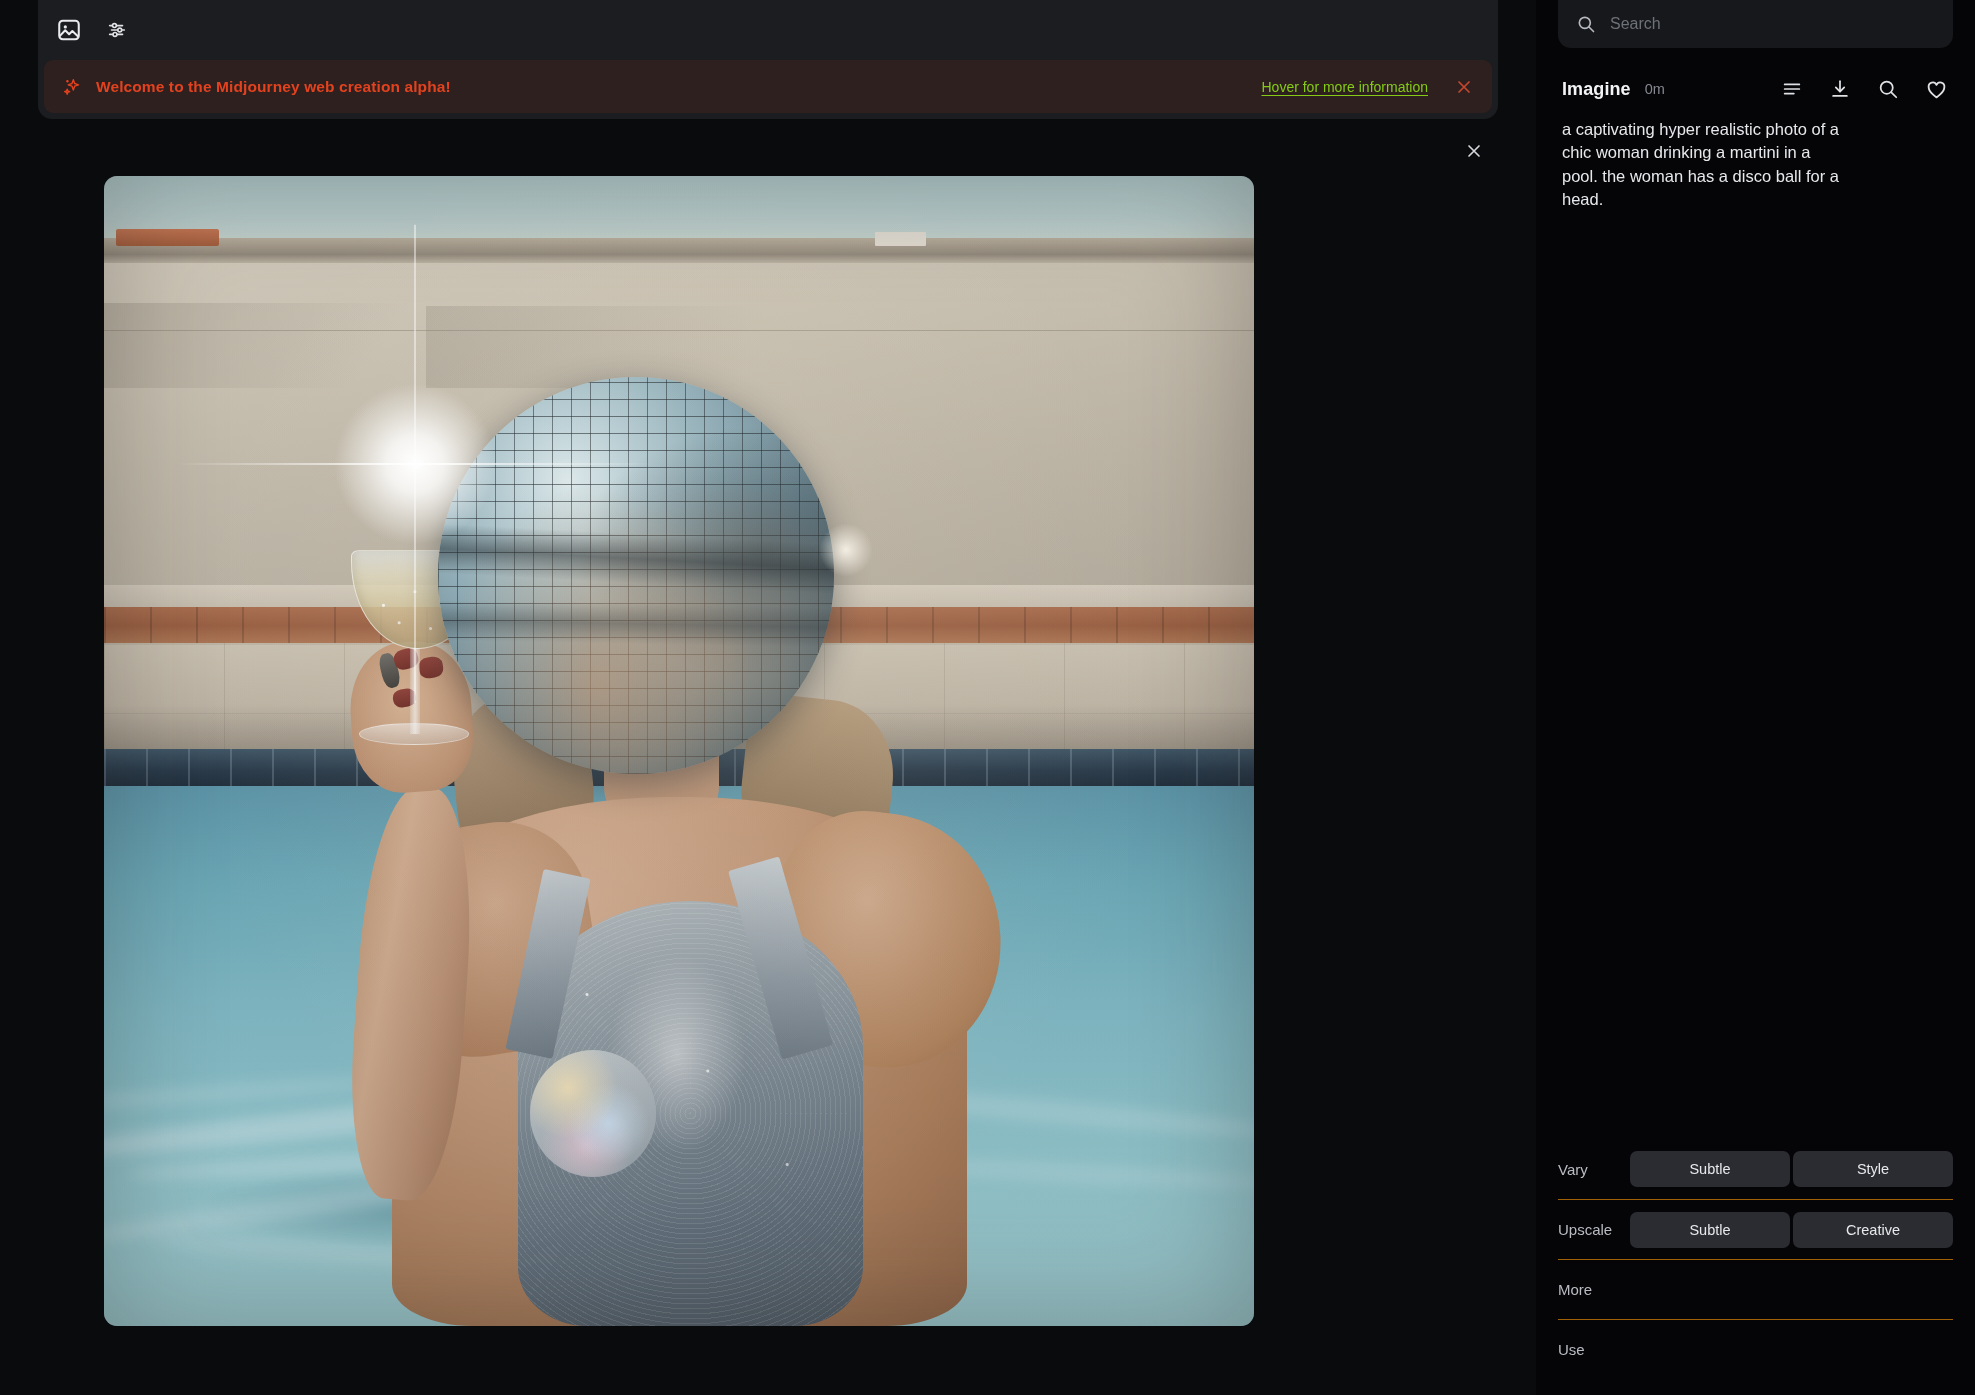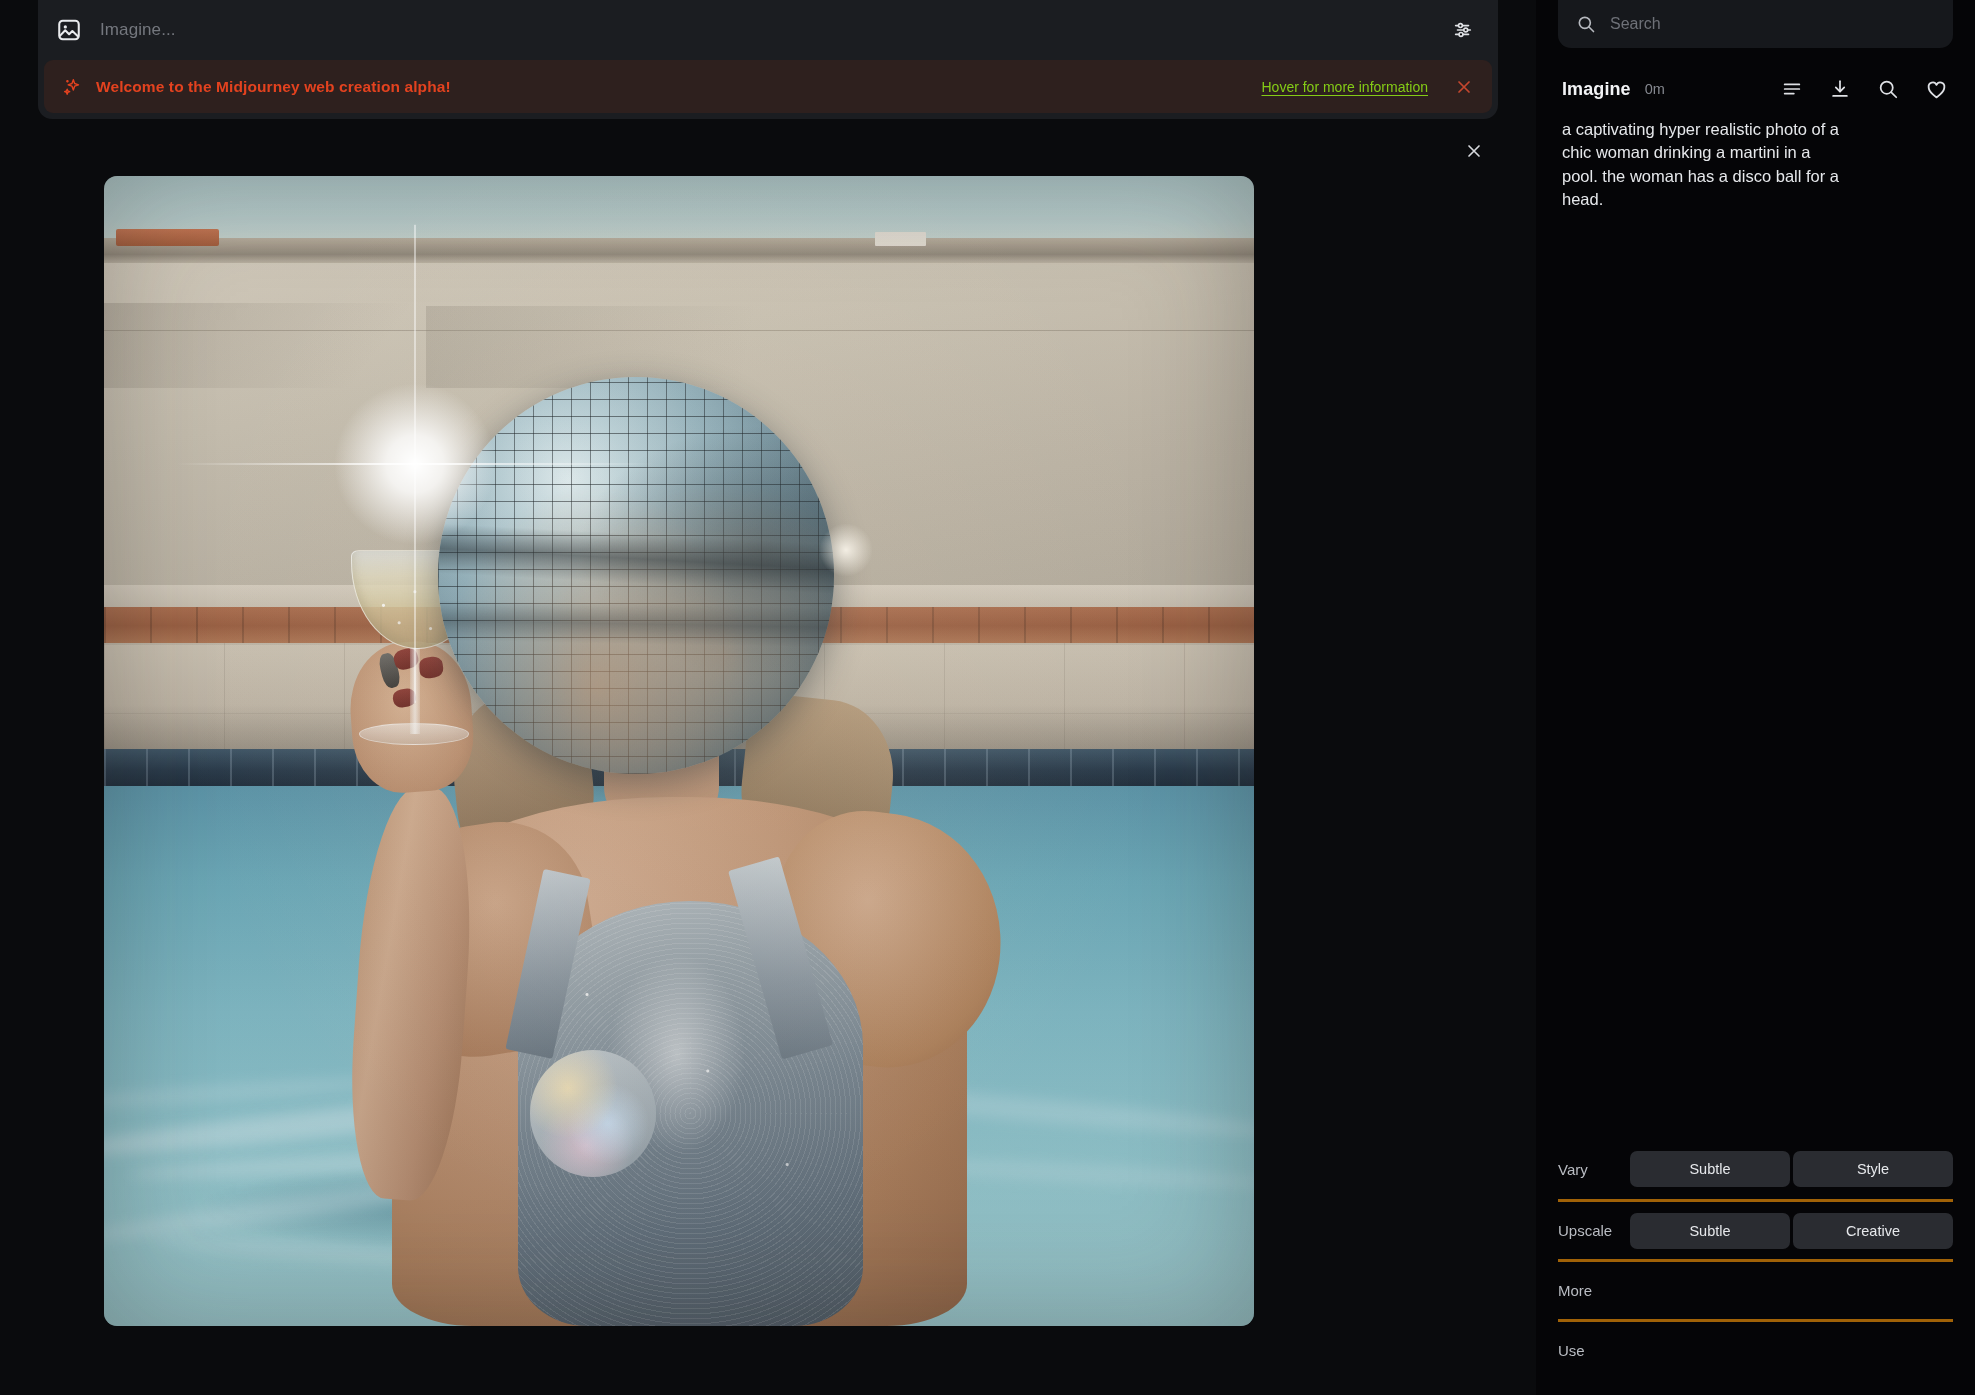--- a/index.html
+++ b/index.html
@@ -439,21 +439,21 @@
   }
 
   
   .actions {
     position:absolute; left:0; bottom:0; width:439px;
     padding:0 22px 16px 22px;
   }
   .act-row {
     display:flex; align-items:center;
     height:60px;
-    border-top:3px solid #a16207;
+    border-top:1px solid #a16207;
   }
   .act-row:first-child { border-top:none; }
   .act-label {
     width:72px; flex:0 0 72px;
     color:#b9bcc2; font-size:15px; font-weight:500;
   }
   .act-btns { display:flex; gap:3px; flex:1 1 auto; }
   .act-btn {
     flex:1 1 0;
     height:36px;
@@ -475,21 +475,20 @@
 
     <div class="prompt-wrap">
       <div class="prompt-row">
         <span class="img-icon">
           <svg viewBox="0 0 24 24" width="26" height="26" fill="none" stroke="#e9ebee" stroke-width="1.9" stroke-linecap="round" stroke-linejoin="round">
             <rect x="3" y="3.5" width="18" height="17" rx="3.2"></rect>
             <circle cx="8.6" cy="9.2" r="1.5" fill="#e9ebee" stroke="none"></circle>
             <path d="M3.6 17.4l4.9-5.1 3.6 3.6 3-2.9 5.3 5.1"></path>
           </svg>
         </span>
-        <input class="prompt-input" type="text" placeholder="Imagine..." style="">
         <span class="settings-btn">
           <svg viewBox="0 0 24 24" width="22" height="22" fill="none" stroke="#dfe1e5" stroke-width="1.8" stroke-linecap="round">
             <path d="M4 7.2h14"></path>
               <circle cx="9.2" cy="7.2" r="2.1" fill="#0a0b0d"></circle>
             <path d="M6 12h14"></path>
               <circle cx="15" cy="12" r="2.1" fill="#0a0b0d"></circle>
             <path d="M4 16.8h14"></path>
               <circle cx="9.8" cy="16.8" r="2.1" fill="#0a0b0d"></circle>
           </svg>
         </span>

